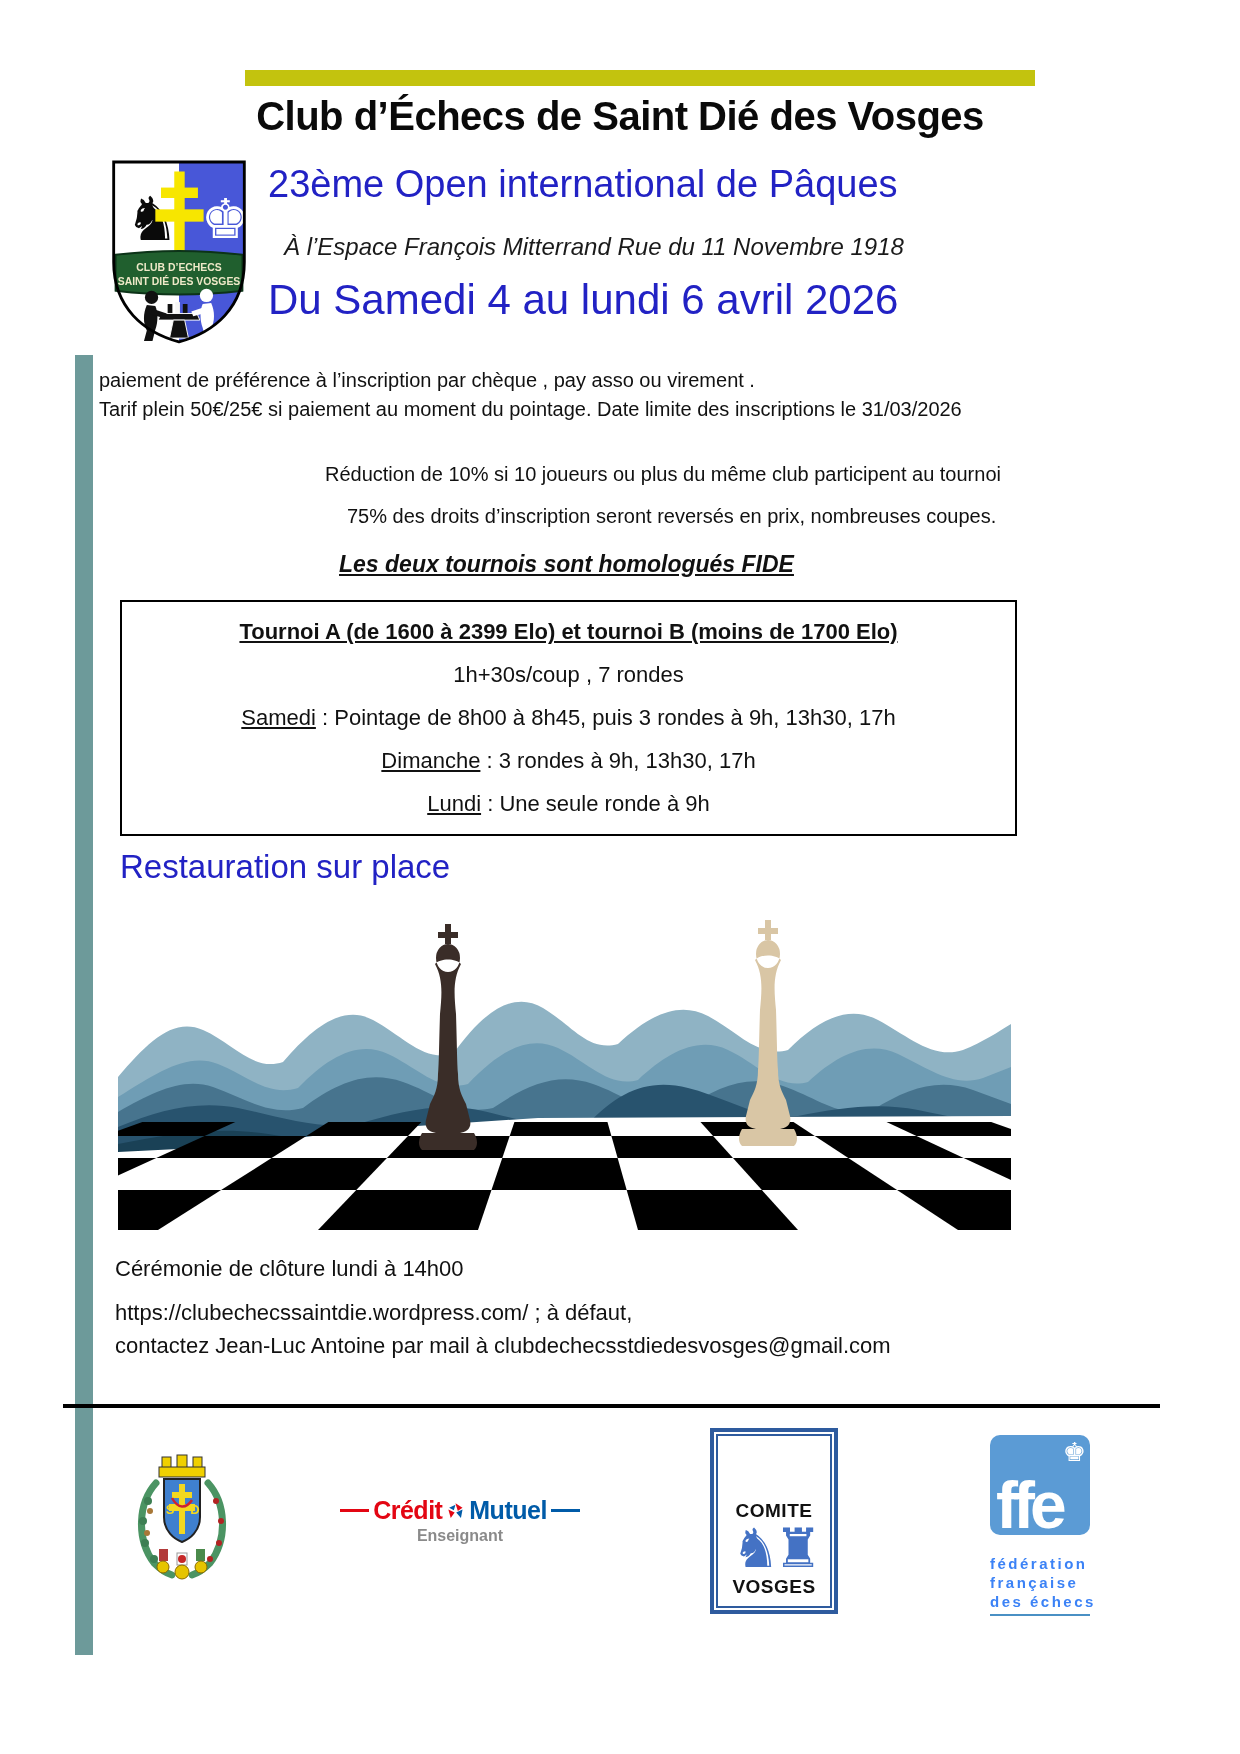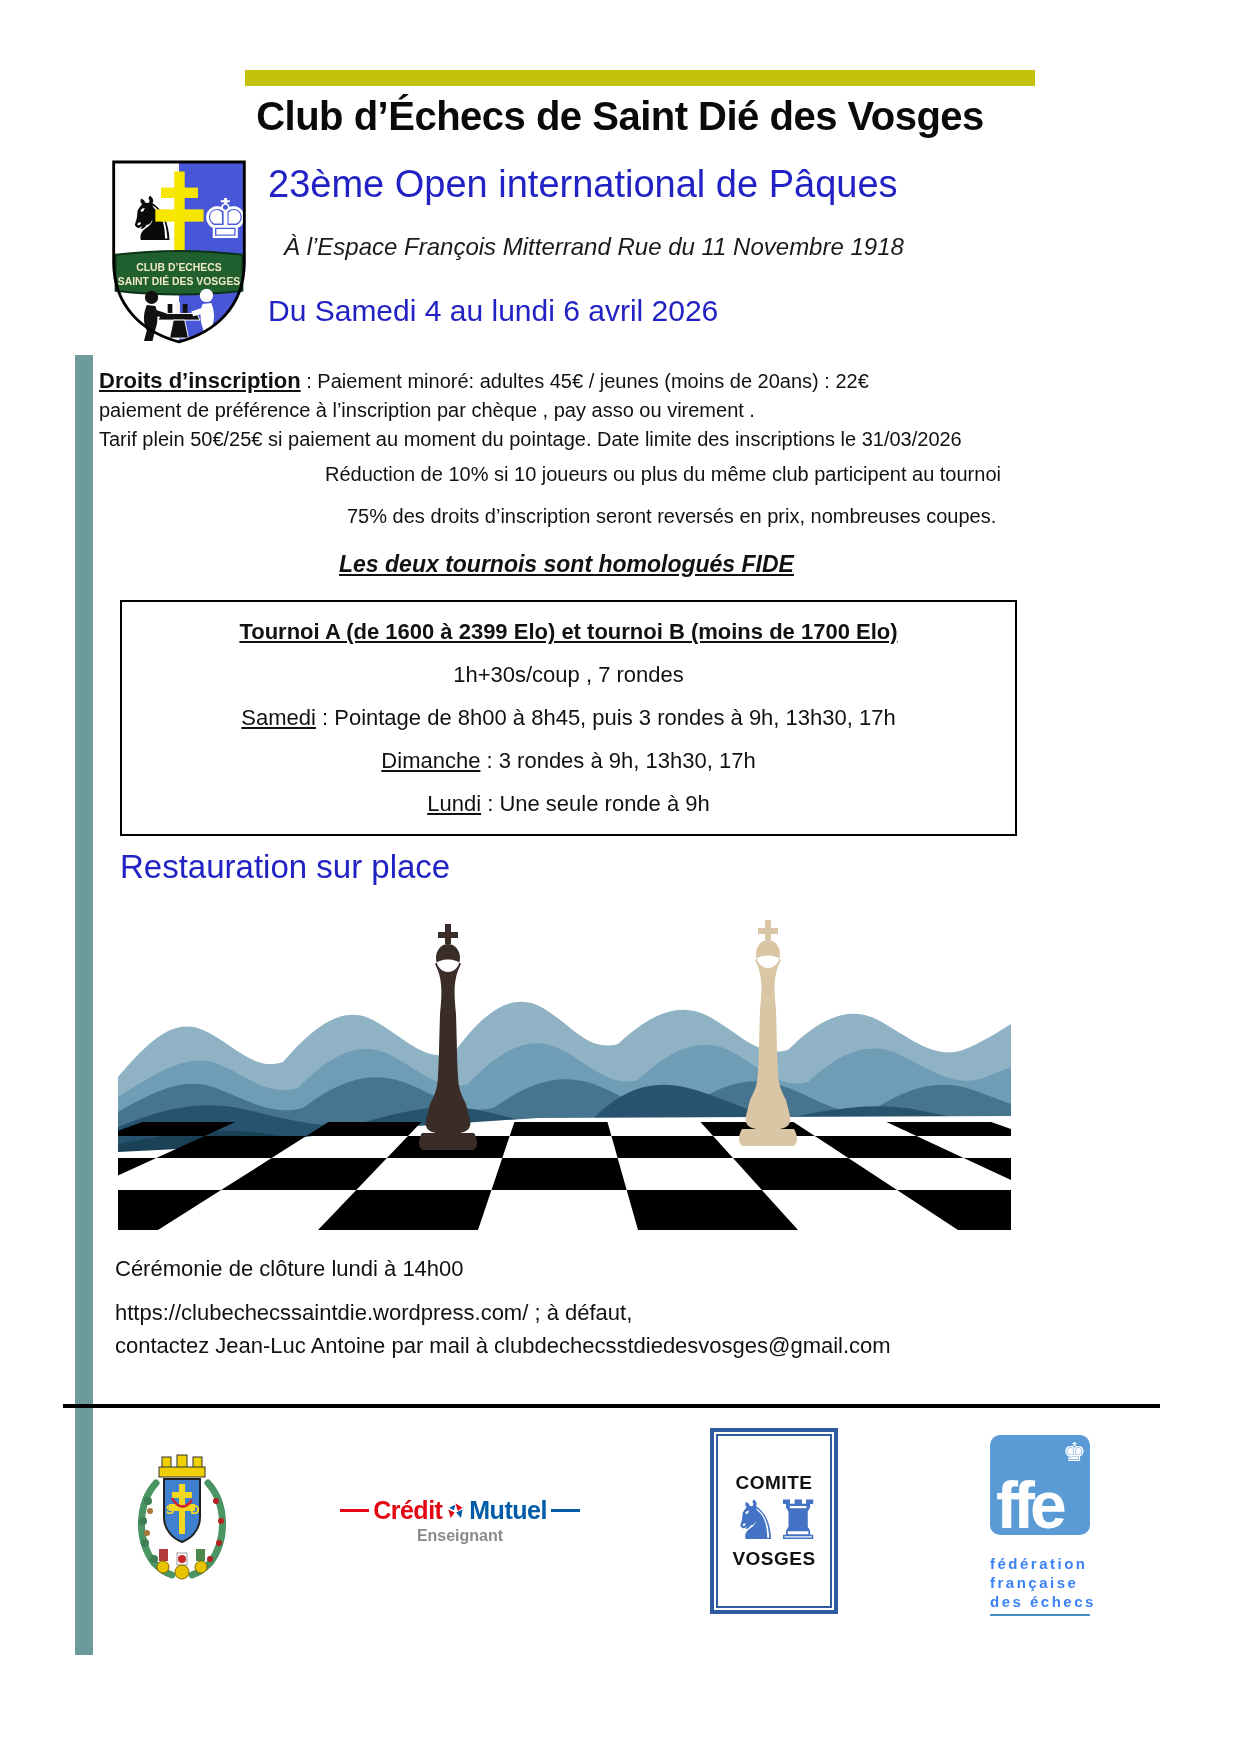--- a/index.html
+++ b/index.html
@@ -6,21 +6,21 @@
   #page{position:relative;width:1240px;height:1754px;background:#fff;overflow:hidden;
         font-family:"Liberation Sans",sans-serif;color:#111;}
   .abs{position:absolute;}
   .nowrap{white-space:nowrap;}
 
   .yellow-bar{left:245px;top:70px;width:790px;height:16px;background:var(--accent-yellow,#c3c30e);}
   .club-title{left:0;top:94px;width:1240px;text-align:center;font-size:40px;font-weight:700;
               letter-spacing:-0.5px;color:#0a0a0a;}
   .event-title{left:268px;top:163px;font-size:38px;color:var(--heading-blue,#2222c4);}
   .venue-line{left:284px;top:233px;font-size:24px;color:#1a1a1a;font-style:italic;}
-  .date-line{left:268px;top:276px;font-size:30px;color:var(--heading-blue,#2222c4);margin-top:18px;}
+  .date-line{left:268px;top:276px;font-size:42px;color:var(--heading-blue,#2222c4);}
 
   .teal-bar{left:75px;top:355px;width:18px;height:1300px;background:var(--teal-bar,#6d9a9a);}
 
   .body-text{font-size:20px;color:#111;}
   .inscription{left:99px;top:366px;width:1010px;line-height:29px;}
   .ins-heading{font-weight:700;font-size:22px;text-decoration:underline;}
   .reduction-line{left:325px;top:463px;}
   .prizes-line{left:325px;top:505px;margin-left:22px;}
   .fide-line{left:120px;top:551px;width:893px;text-align:center;font-size:23px;font-weight:700;
              font-style:italic;text-decoration:underline;}
@@ -47,21 +47,21 @@
   .cm-line{height:3px;width:34px;}
   .cm-line.red{background:var(--cm-red,#e30613);}
   .cm-line.blue{background:var(--cm-blue,#005ba8);}
   .cm-word1{color:var(--cm-red,#e30613);font-weight:700;font-size:25px;letter-spacing:-0.5px;}
   .cm-word2{color:var(--cm-blue,#005ba8);font-weight:700;font-size:25px;letter-spacing:-0.5px;}
   .cm-sub{color:#8a8a8a;font-weight:700;font-size:16px;margin-top:2px;}
 
   .comite-box{left:710px;top:1428px;width:128px;height:186px;border:4px solid #2e5b9e;
               background:#fff;box-sizing:border-box;padding:2px;}
   .comite-inner{border:2px solid #2e5b9e;width:100%;height:100%;box-sizing:border-box;
-                display:flex;flex-direction:column;align-items:center;justify-content:center;
+                display:flex;flex-direction:column;align-items:center;justify-content:flex-end;
                 padding:8px 0;}
   .comite-text{font-weight:700;font-size:19px;color:#111;letter-spacing:0.5px;}
   .comite-pieces{font-family:"DejaVu Sans",sans-serif;font-size:54px;line-height:54px;
                  color:var(--comite-blue,#4472c4);letter-spacing:-6px;}
 
   .ffe-logo{left:990px;top:1435px;width:118px;}
   .ffe-square{width:100px;height:100px;background:var(--ffe-blue,#5b9bd5);border-radius:10px;
               position:relative;}
   .ffe-acronym{position:absolute;left:6px;bottom:-8px;color:#fff;font-weight:700;font-size:66px;
                letter-spacing:-5px;}
@@ -111,23 +111,20 @@
     <path d="M6,6 H144 V112 C144,160 112,186 75,196 C38,186 6,160 6,112 Z" fill="none" stroke="#000" stroke-width="3"></path>
   </svg>
 
   <div class="abs event-title nowrap">23ème Open international de Pâques</div>
   <div class="abs venue-line nowrap">À l’Espace François Mitterrand Rue du 11 Novembre 1918</div>
   <div class="abs date-line nowrap">Du Samedi 4 au lundi 6 avril 2026</div>
 
   <div class="abs teal-bar"></div>
 
   <div class="abs inscription body-text">
-    <div class="nowrap">
-      <span class="ins-heading">Droits d’inscription</span><span> : Paiement minoré: adultes  45€ / jeunes (moins de 20ans) : 22€</span>
-    </div>
     <div class="nowrap">paiement de préférence à l’inscription par chèque , pay asso ou virement .</div>
     <div class="nowrap">Tarif plein 50€/25€ si paiement au moment du pointage. Date limite des inscriptions le 31/03/2026</div>
   </div>
 
   <div class="abs body-text nowrap reduction-line">Réduction de 10% si 10 joueurs ou plus du même club participent au tournoi</div>
   <div class="abs body-text nowrap prizes-line">75% des droits d’inscription seront reversés en prix, nombreuses coupes.</div>
 
   <div class="abs fide-line nowrap">Les deux tournois sont homologués FIDE</div>
 
   <div class="abs schedule-box">

